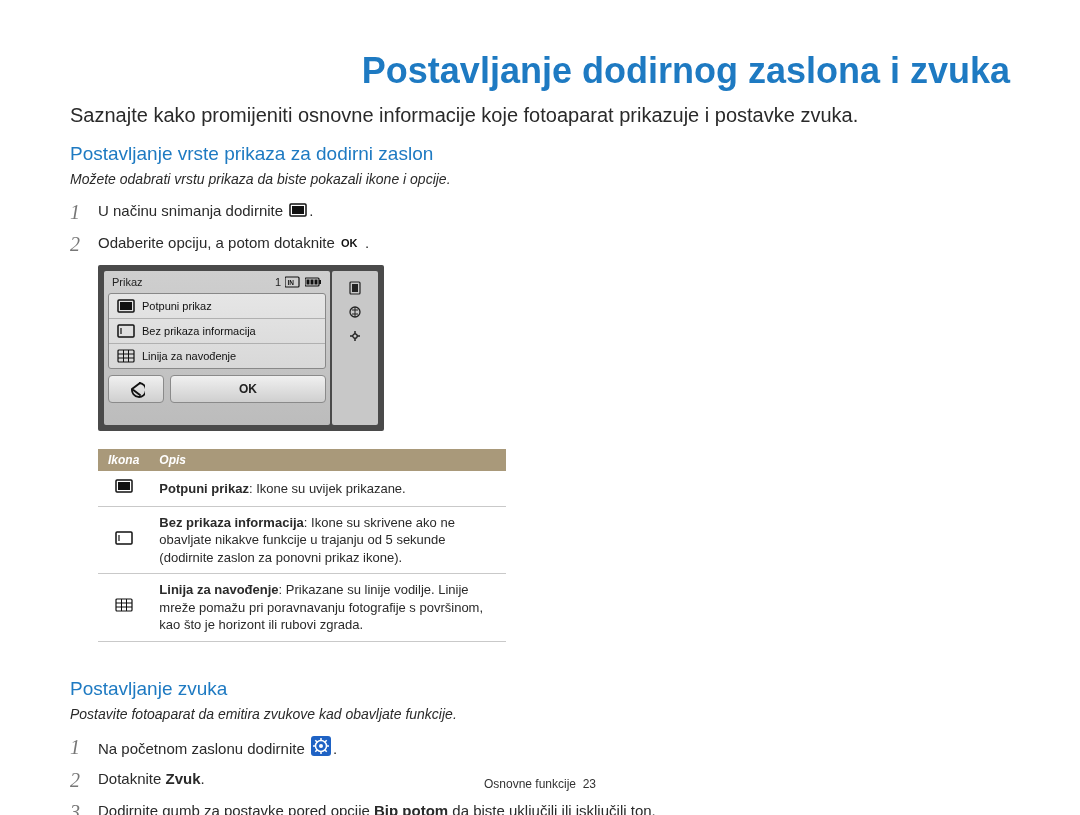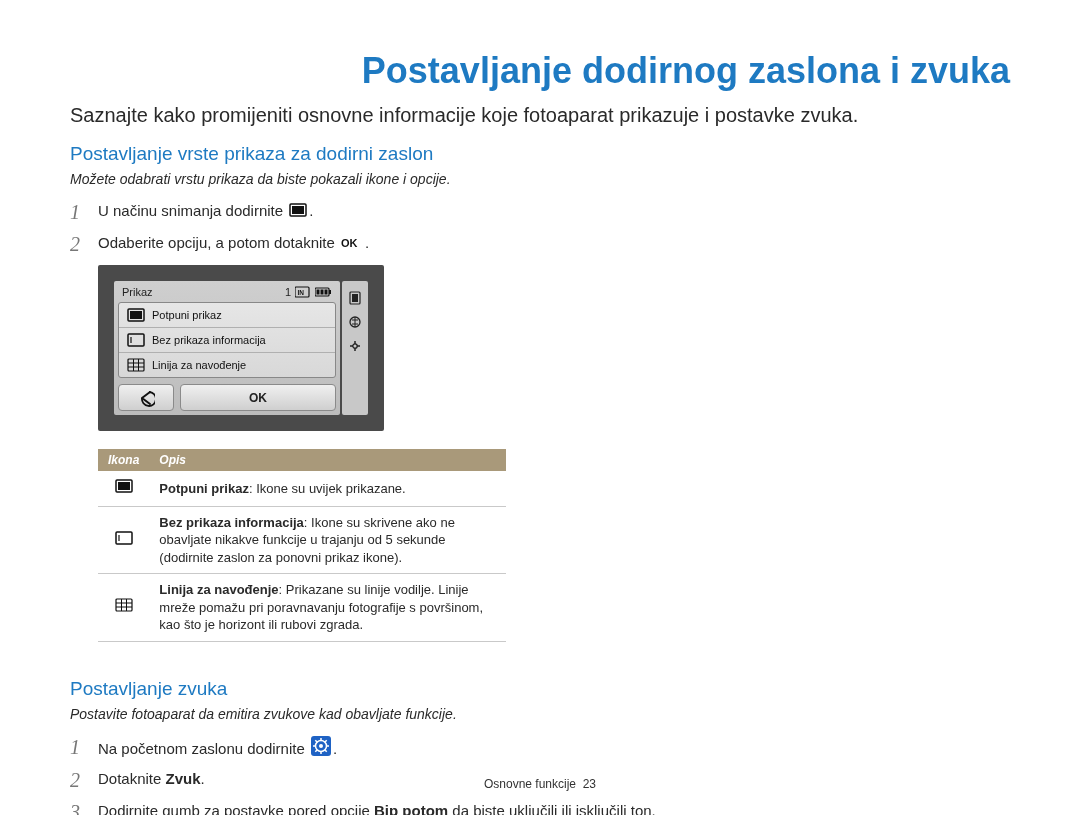--- a/index.html
+++ b/index.html
@@ -68,21 +68,21 @@
     
     .device {
       margin: 10px 0 18px 28px;
       width: 286px;
       height: 166px;
       background: #4a4a4a;
       border-radius: 2px;
       position: relative;
       display: flex;
       gap: 2px;
-      padding: 16px;
+      padding: 6px;
     }
     .device-left {
       width: 226px;
       background: linear-gradient(#cfcfcf, #bcbcbc);
       border-radius: 2px;
       display: flex;
       flex-direction: column;
     }
     .dev-header {
       height: 22px;

